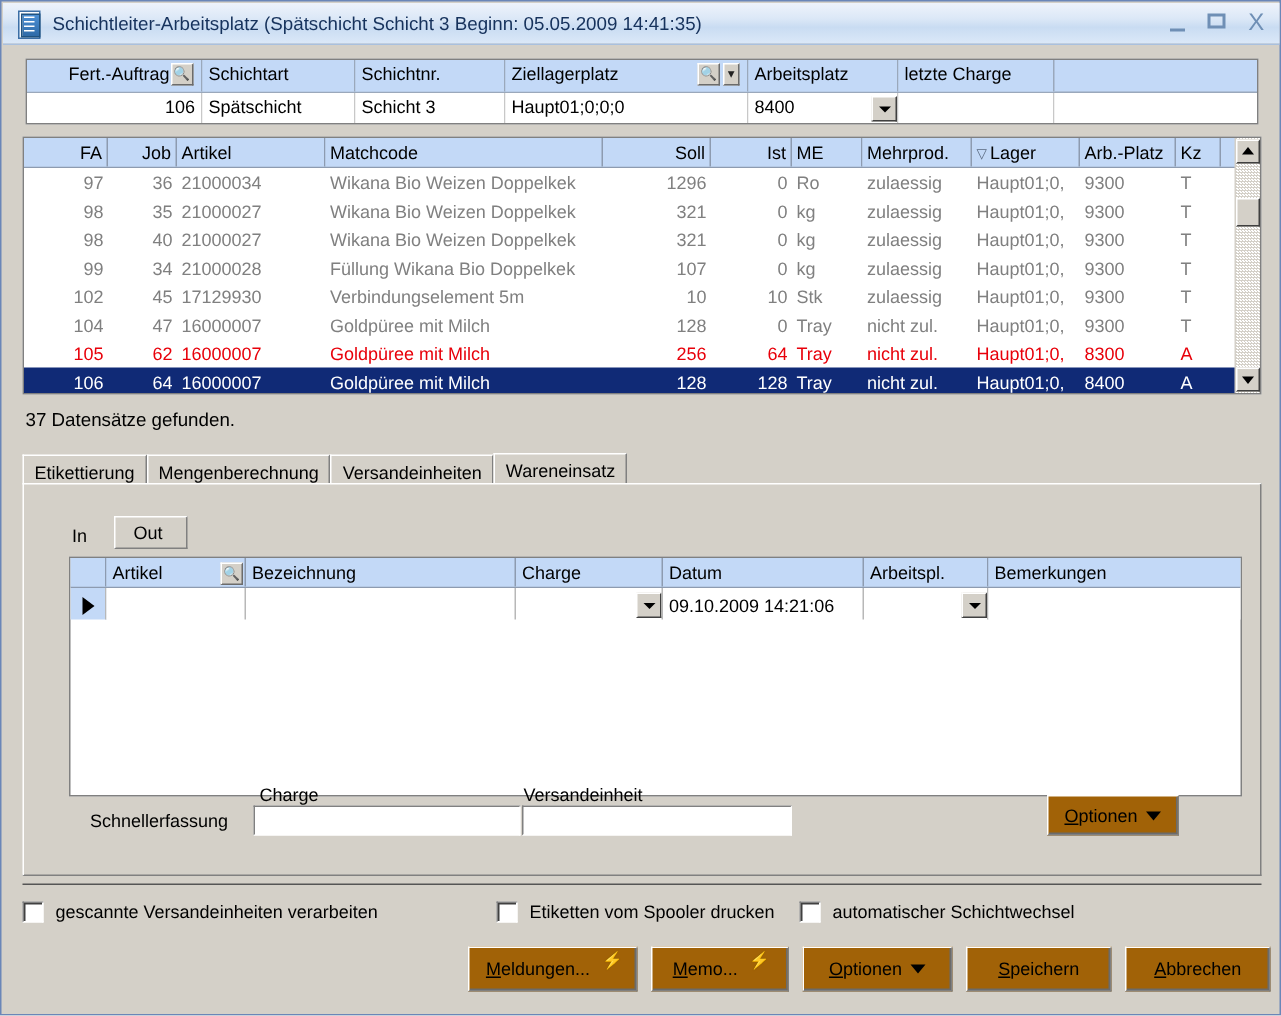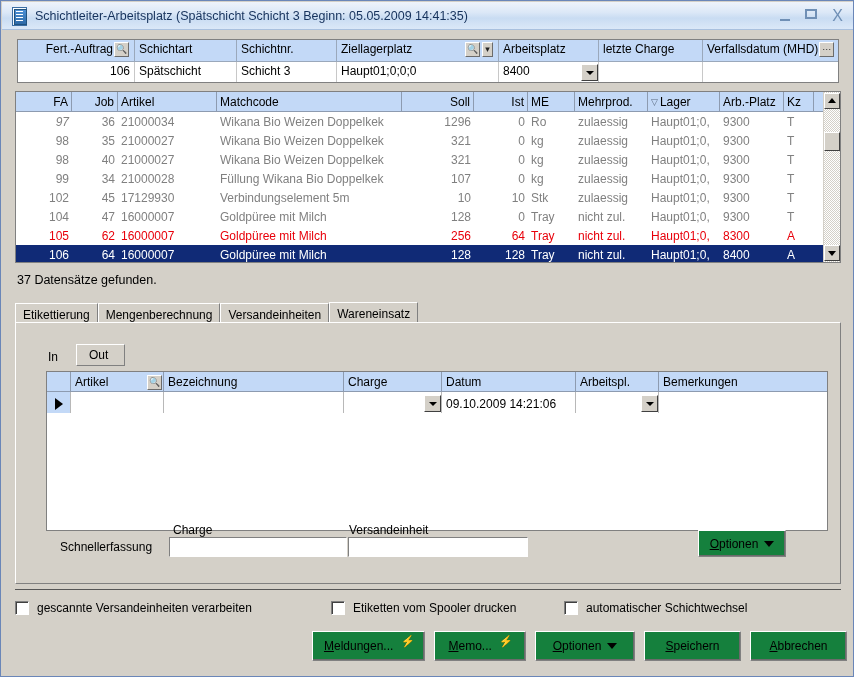--- a/index.html
+++ b/index.html
@@ -317,21 +317,21 @@
     position: absolute; left: 347px; top: 536px;
     width: 180px; height: 20px;
     box-sizing: border-box;
     background: #ffffff;
     border: 1px solid #808080;
     border-right-color: #ffffff; border-bottom-color: #ffffff;
   }
 
   .btn {
     box-sizing: border-box;
-    background: #15803d;
+    background: #a16207;
     border: 1px solid #ffffff;
     border-right-color: #808080; border-bottom-color: #808080;
     box-shadow: inset -1px -1px 0 #6b6b6b;
     font-size: 12px;
     display: flex; align-items: center; justify-content: center;
     gap: 6px;
     white-space: nowrap;
     color: #000;
   }
   .btn .acc { text-decoration: underline; }
@@ -406,24 +406,20 @@
       </div>
       <div class="hdr-cell" style="width:102px">Schichtart</div>
       <div class="hdr-cell" style="width:100px">Schichtnr.</div>
       <div class="hdr-cell" style="width:162px">
         <span style="flex:1 1 auto">Ziellagerplatz</span>
         <span class="mini-btn">🔍</span>
         <span class="mini-btn" style="width:11px">▾</span>
       </div>
       <div class="hdr-cell" style="width:100px">Arbeitsplatz</div>
       <div class="hdr-cell" style="width:104px">letzte Charge</div>
-      <div class="hdr-cell" style="width:135px;border-right:none">
-        <span style="flex:1 1 auto">Verfallsdatum (MHD)</span>
-        <span class="mini-btn">···</span>
-      </div>
     </div>
     <div class="hdr-row values">
       <div class="hdr-cell ra" style="width:117px">106</div>
       <div class="hdr-cell" style="width:102px">Spätschicht</div>
       <div class="hdr-cell" style="width:100px">Schicht 3</div>
       <div class="hdr-cell" style="width:162px">Haupt01;0;0;0</div>
       <div class="hdr-cell" style="width:100px;padding-right:0">
         <span style="flex:1 1 auto">8400</span>
         <span class="combo-btn"></span>
       </div>
@@ -445,21 +441,21 @@
       <div class="gh" style="width:72px">
         <span style="color:#5a6a80;font-size:9px;margin-right:2px">▽</span>
         <span>Lager</span>
       </div>
       <div class="gh" style="width:64px">Arb.-Platz</div>
       <div class="gh" style="width:30px">Kz</div>
       <div class="gh" style="width:11px"></div>
     </div>
     <div class="grid-body" id="grid-body">
         <div class="grow grey">
-          <div class="gc right" style="width: 56px; font-style: italic;">97</div>
+          <div class="gc right" style="width: 56px;">97</div>
           <div class="gc right" style="width: 46px;">36</div>
           <div class="gc" style="width: 99px;">21000034</div>
           <div class="gc" style="width: 185px;">Wikana Bio Weizen Doppelkek</div>
           <div class="gc right" style="width: 72px;">1296</div>
           <div class="gc right" style="width: 54px;">0</div>
           <div class="gc" style="width: 47px;">Ro</div>
           <div class="gc" style="width: 73px;">zulaessig</div>
           <div class="gc" style="width: 72px;">Haupt01;0,</div>
           <div class="gc" style="width: 64px;">9300</div>
           <div class="gc" style="width: 30px;">T</div>
@@ -644,21 +640,21 @@
   <div class="panel-sep"></div>
 
   <div class="cbrow" style="left:14px">
     <span class="cbox"></span>
     <span class="cblabel">gescannte Versandeinheiten verarbeiten</span>
   </div>
   <div class="cbrow" style="left:330px">
     <span class="cbox"></span>
     <span class="cblabel">Etiketten vom Spooler drucken</span>
   </div>
-  <div class="cbrow" style="left:563px">
+  <div class="cbrow" style="left:532px">
     <span class="cbox"></span>
     <span class="cblabel">automatischer Schichtwechsel</span>
   </div>
 
   <div class="btnrow">
     <div class="btn btn-wide">
       <span><span class="acc">M</span><span>eldungen...</span></span>
       <span class="bolt">⚡</span>
     </div>
     <div class="btn btn-med">

